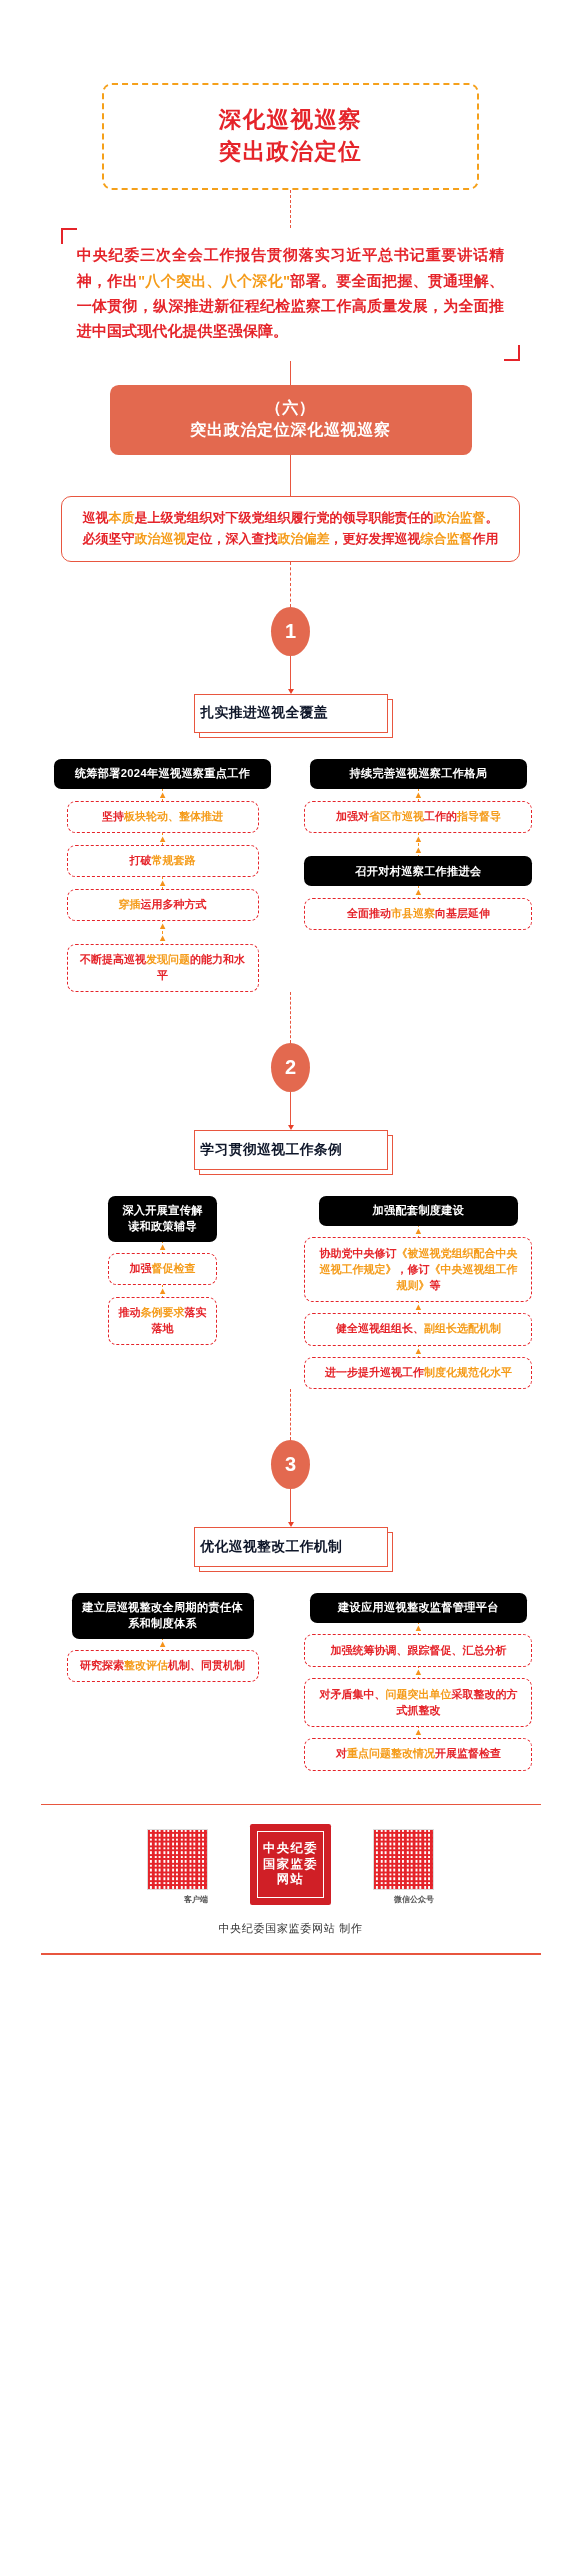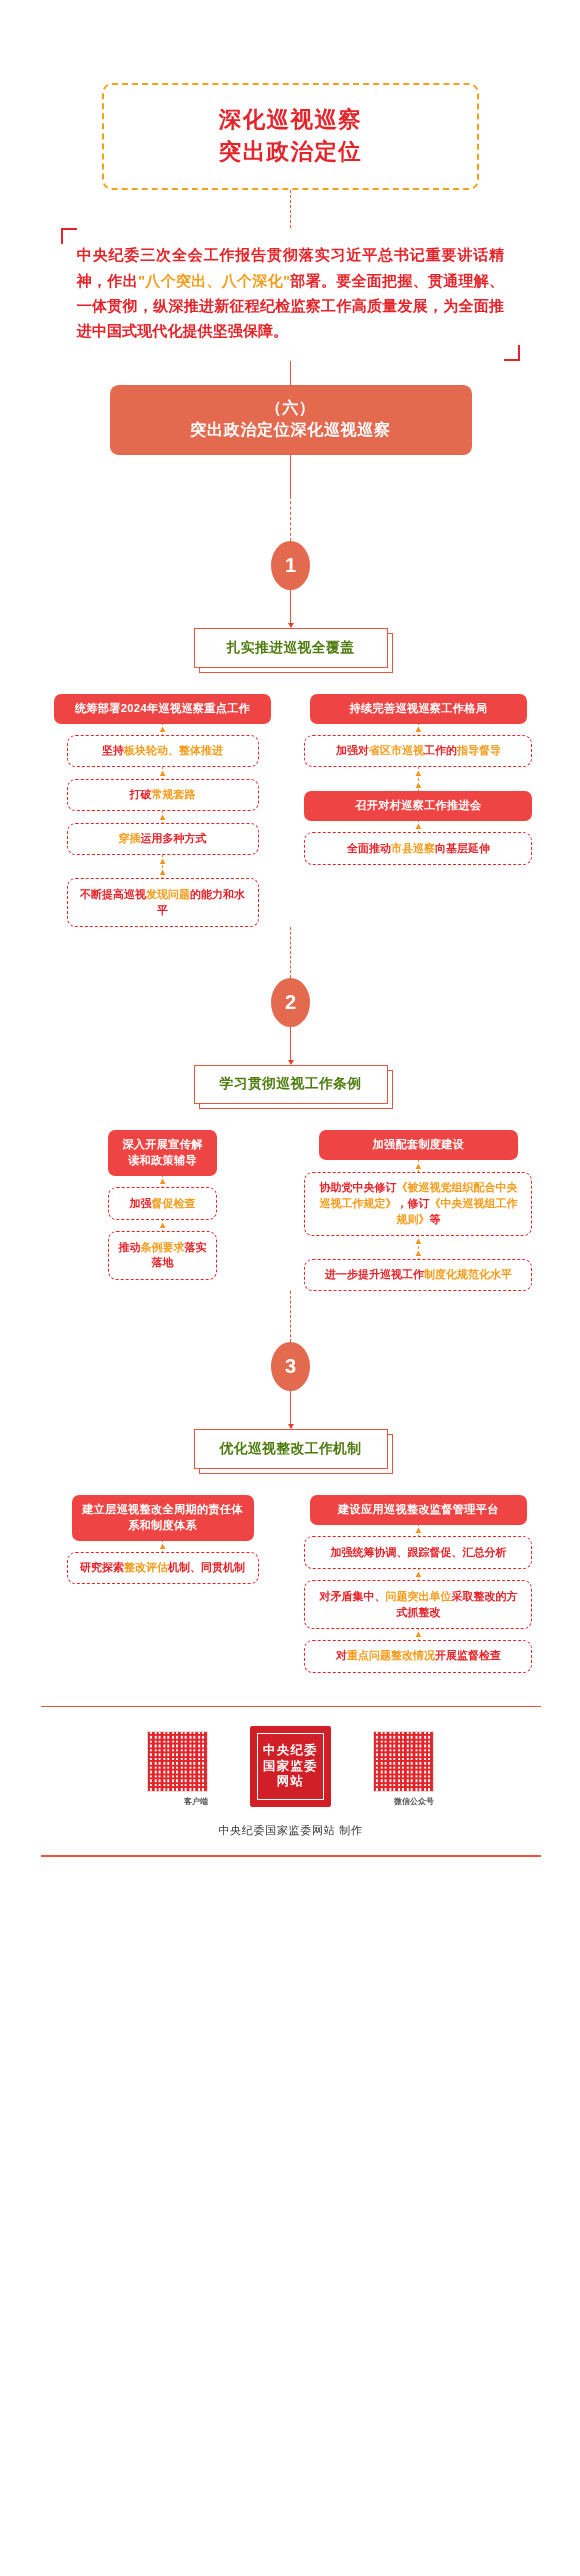--- a/index.html
+++ b/index.html
@@ -75,32 +75,32 @@
   }
 
   
   .dbl { position: relative; width: 194px; margin: 0 auto; }
   .dbl-shadow {
     position: absolute; left: 5px; top: 5px; right: -5px; bottom: -5px;
     border: 1.4px solid #e8563f; background: #fff;
   }
   .dbl-main {
     position: relative; background: #fff; border: 1.4px solid #e8563f;
-    padding: 9.4px 5.8px 10px; text-align: center;
-    font-size: 13.8px; font-weight: 800; color: #4d7c0f; letter-spacing: 0.4px;
+    padding: 9.4px 5.8px 10px; 
+    font-size: 13.8px; font-weight: 800; color: #0f172a; letter-spacing: 0.4px;
   }
 
   
   .chip {
     border: 1.4px dashed #e5242a; border-radius: 8.7px;
     padding: 7.2px 8.7px; text-align: center;
     font-size: 11px; font-weight: 800; line-height: 1.45; color: #e5242a;
   }
   .pill-sm {
-    background: #ef4444; color: #fff; border-radius: 7.2px;
+    background: #000000; color: #fff; border-radius: 7.2px;
     padding: 7.2px 8.7px; text-align: center;
     font-size: 11.2px; font-weight: 800; line-height: 1.4; letter-spacing: 0.3px;
   }
 
   
   .cols { position: relative; width: 500px; margin: 0 auto; display: flex; gap: 0; }
   .col { width: 250px; display: flex; flex-direction: column; align-items: center; }
   .col-l { padding-right: 5.8px; }
   .col-r { padding-left: 5.8px; }
 
@@ -152,20 +152,21 @@
 
   <div class="vline-solid" style="height:24.6px"></div>
 
   <div class="pill section-head">
     <div>（六）</div>
     <div>突出政治定位深化巡视巡察</div>
   </div>
 
   <div class="vline-solid" style="height:41px"></div>
 
+  <div class="stmt"><span>巡视</span><span class="hl">本质</span><span>是上级党组织对下级党组织履行党的领导职能责任的</span><span class="hl">政治监督</span><span>。必须坚守</span><span class="hl">政治巡视</span><span>定位，深入查找</span><span class="hl">政治偏差</span><span>，更好发挥巡视</span><span class="hl">综合监督</span><span>作用</span></div>
 
   <div id="blocks-host">
       <div class="vline-dash" style="height:45px"></div>
       <div class="oval">1</div>
       <div class="vline-solid" style="height:33px"></div>
       <div class="arrow-down"></div>
       <div class="dbl">
         <div class="dbl-shadow"></div>
         <div class="dbl-main">扎实推进巡视全覆盖</div>
       </div>
@@ -261,20 +262,21 @@
             <span class="seg"></span>
             <span class="chev-i">▲</span>
             <span class="seg"></span>
           </div>
           <div class="chip" style="width:228px"><span>协助党中央修订</span><span class="hl">《被巡视党组织配合中央巡视工作规定》</span><span>，修订</span><span class="hl">《中央巡视组工作规则》</span><span>等</span></div>
           <div class="conn">
             <span class="seg"></span>
             <span class="chev-i">▲</span>
             <span class="seg"></span>
           </div>
+          <div class="chip" style="width:228px"><span>健全巡视组组长、</span><span class="hl">副组长选配机制</span></div>
           <div class="conn">
             <span class="seg"></span>
             <span class="chev-i">▲</span>
             <span class="seg"></span>
           </div>
           <div class="chip" style="width:228px"><span>进一步提升巡视工作</span><span class="hl">制度化规范化水平</span></div>
         </div>
       </div>
       <div class="vline-dash" style="height:51px"></div>
       <div class="oval">3</div>

